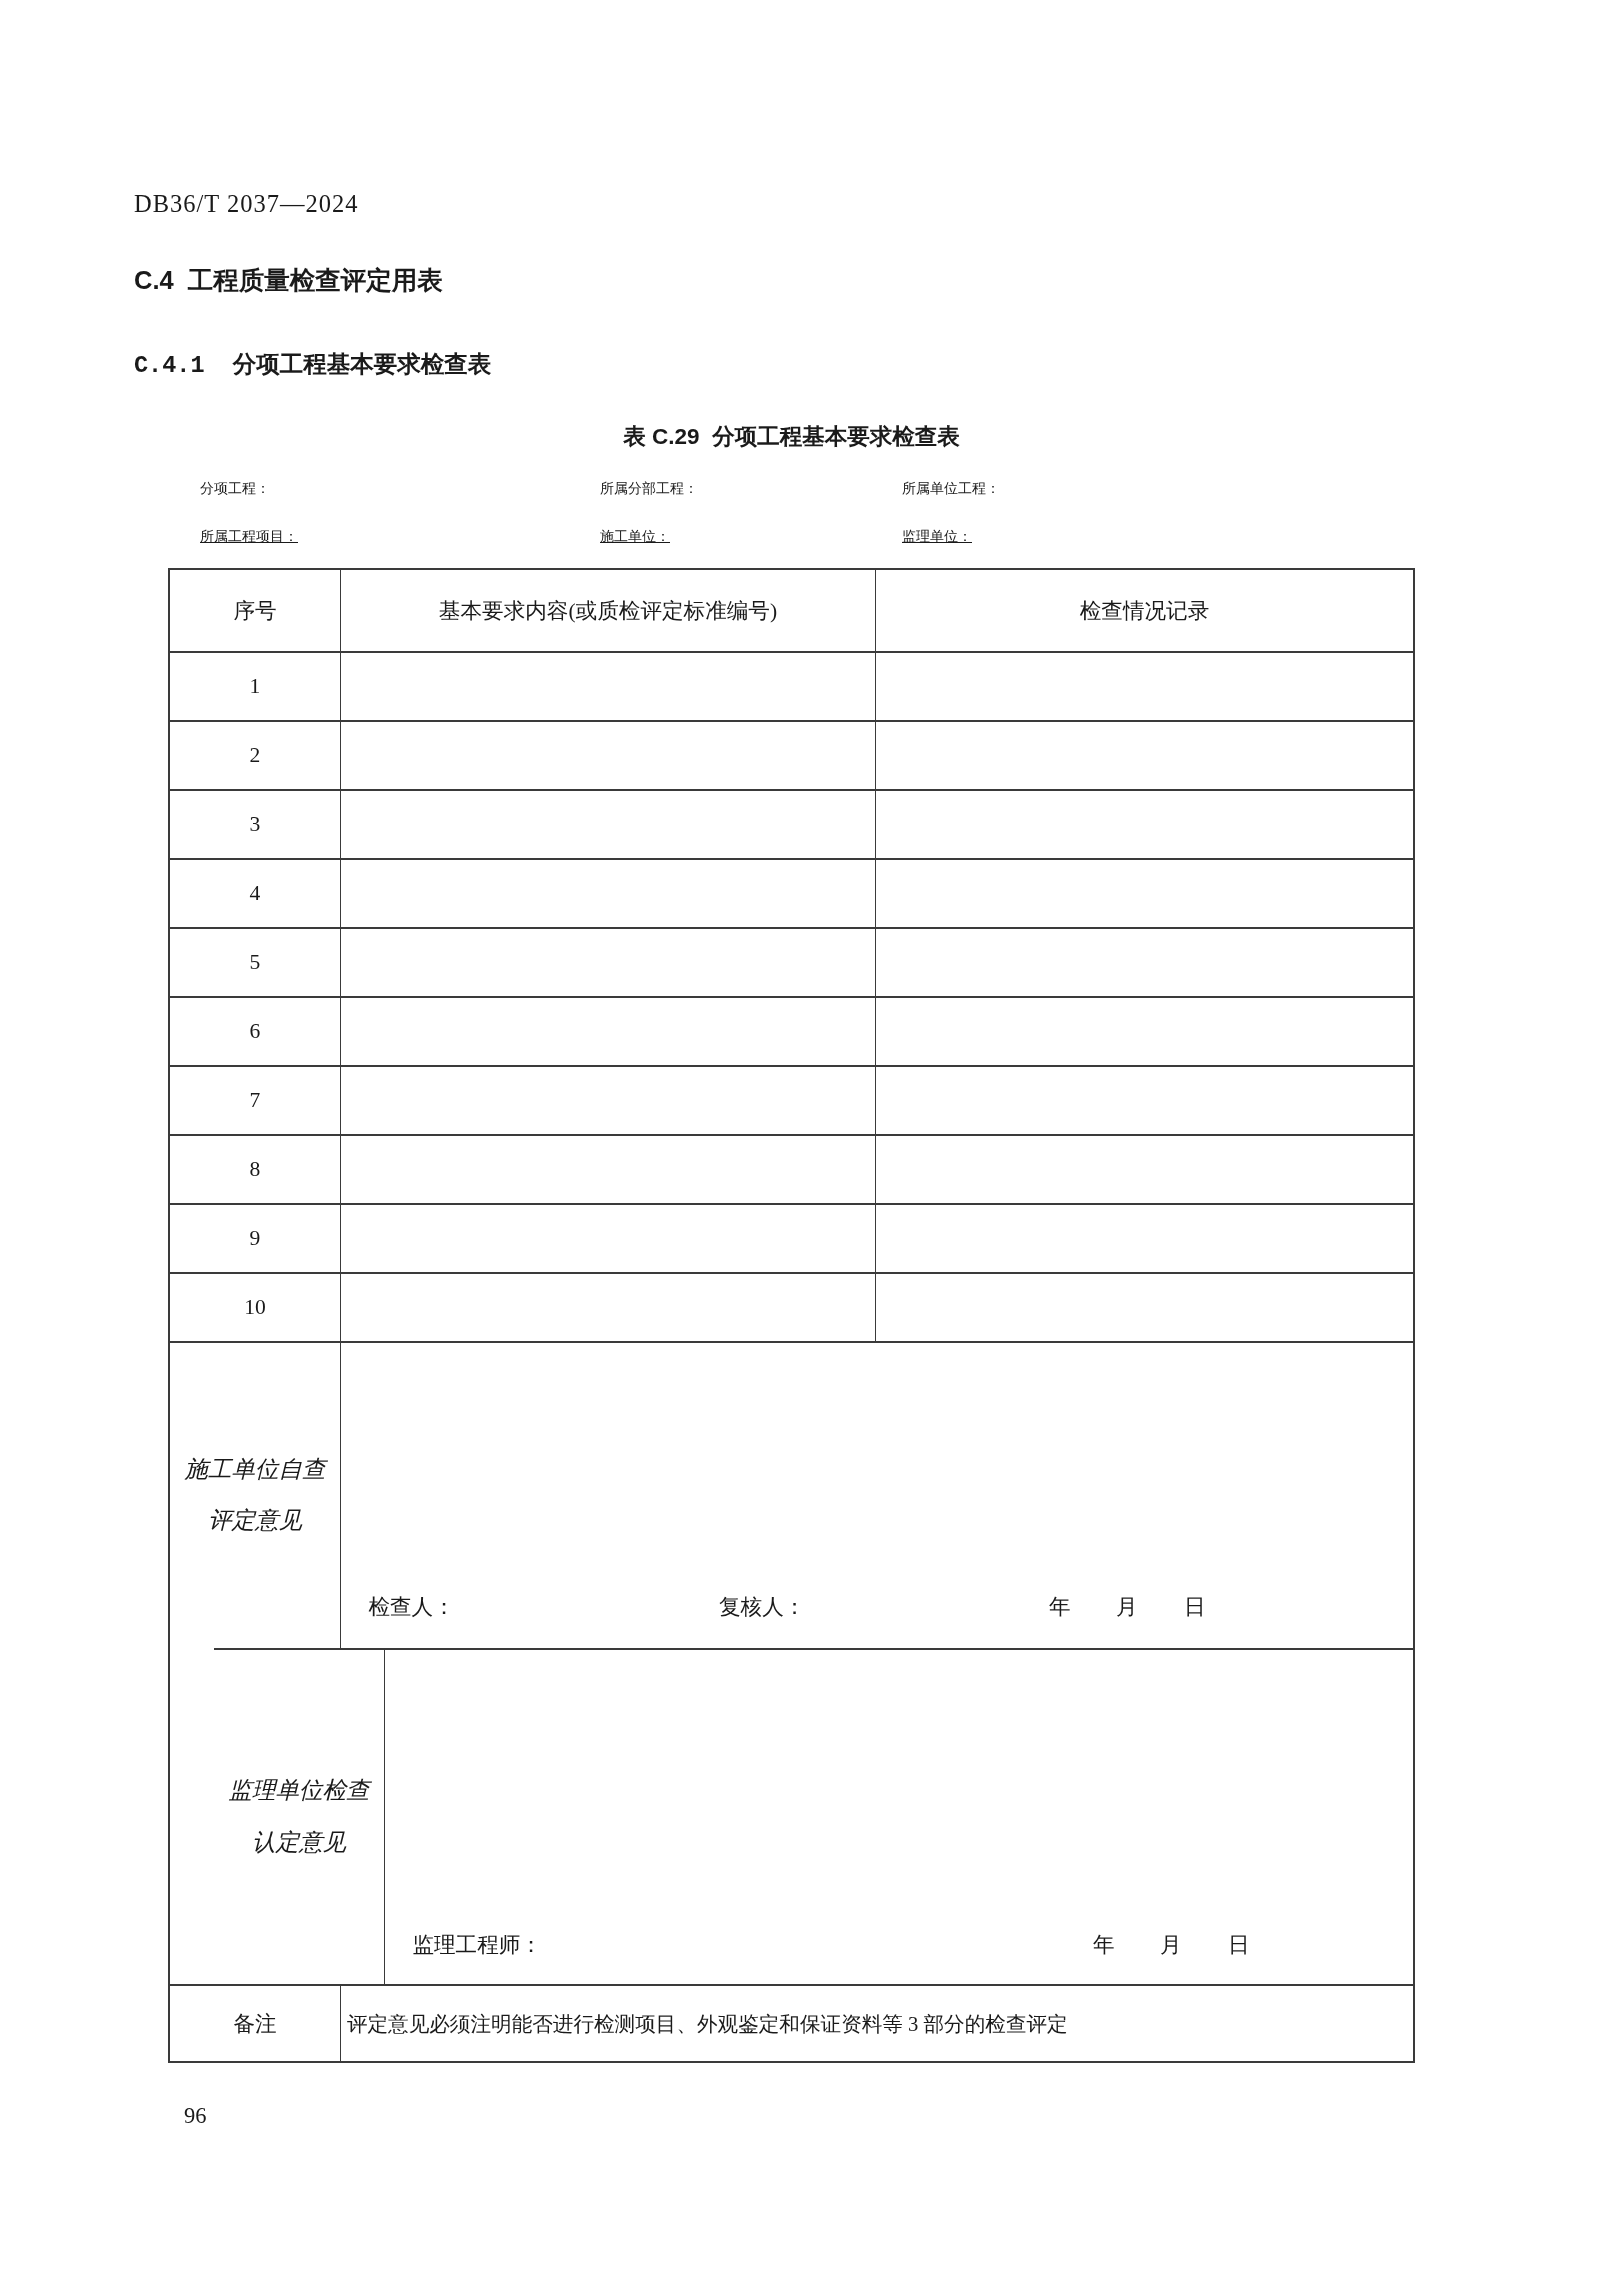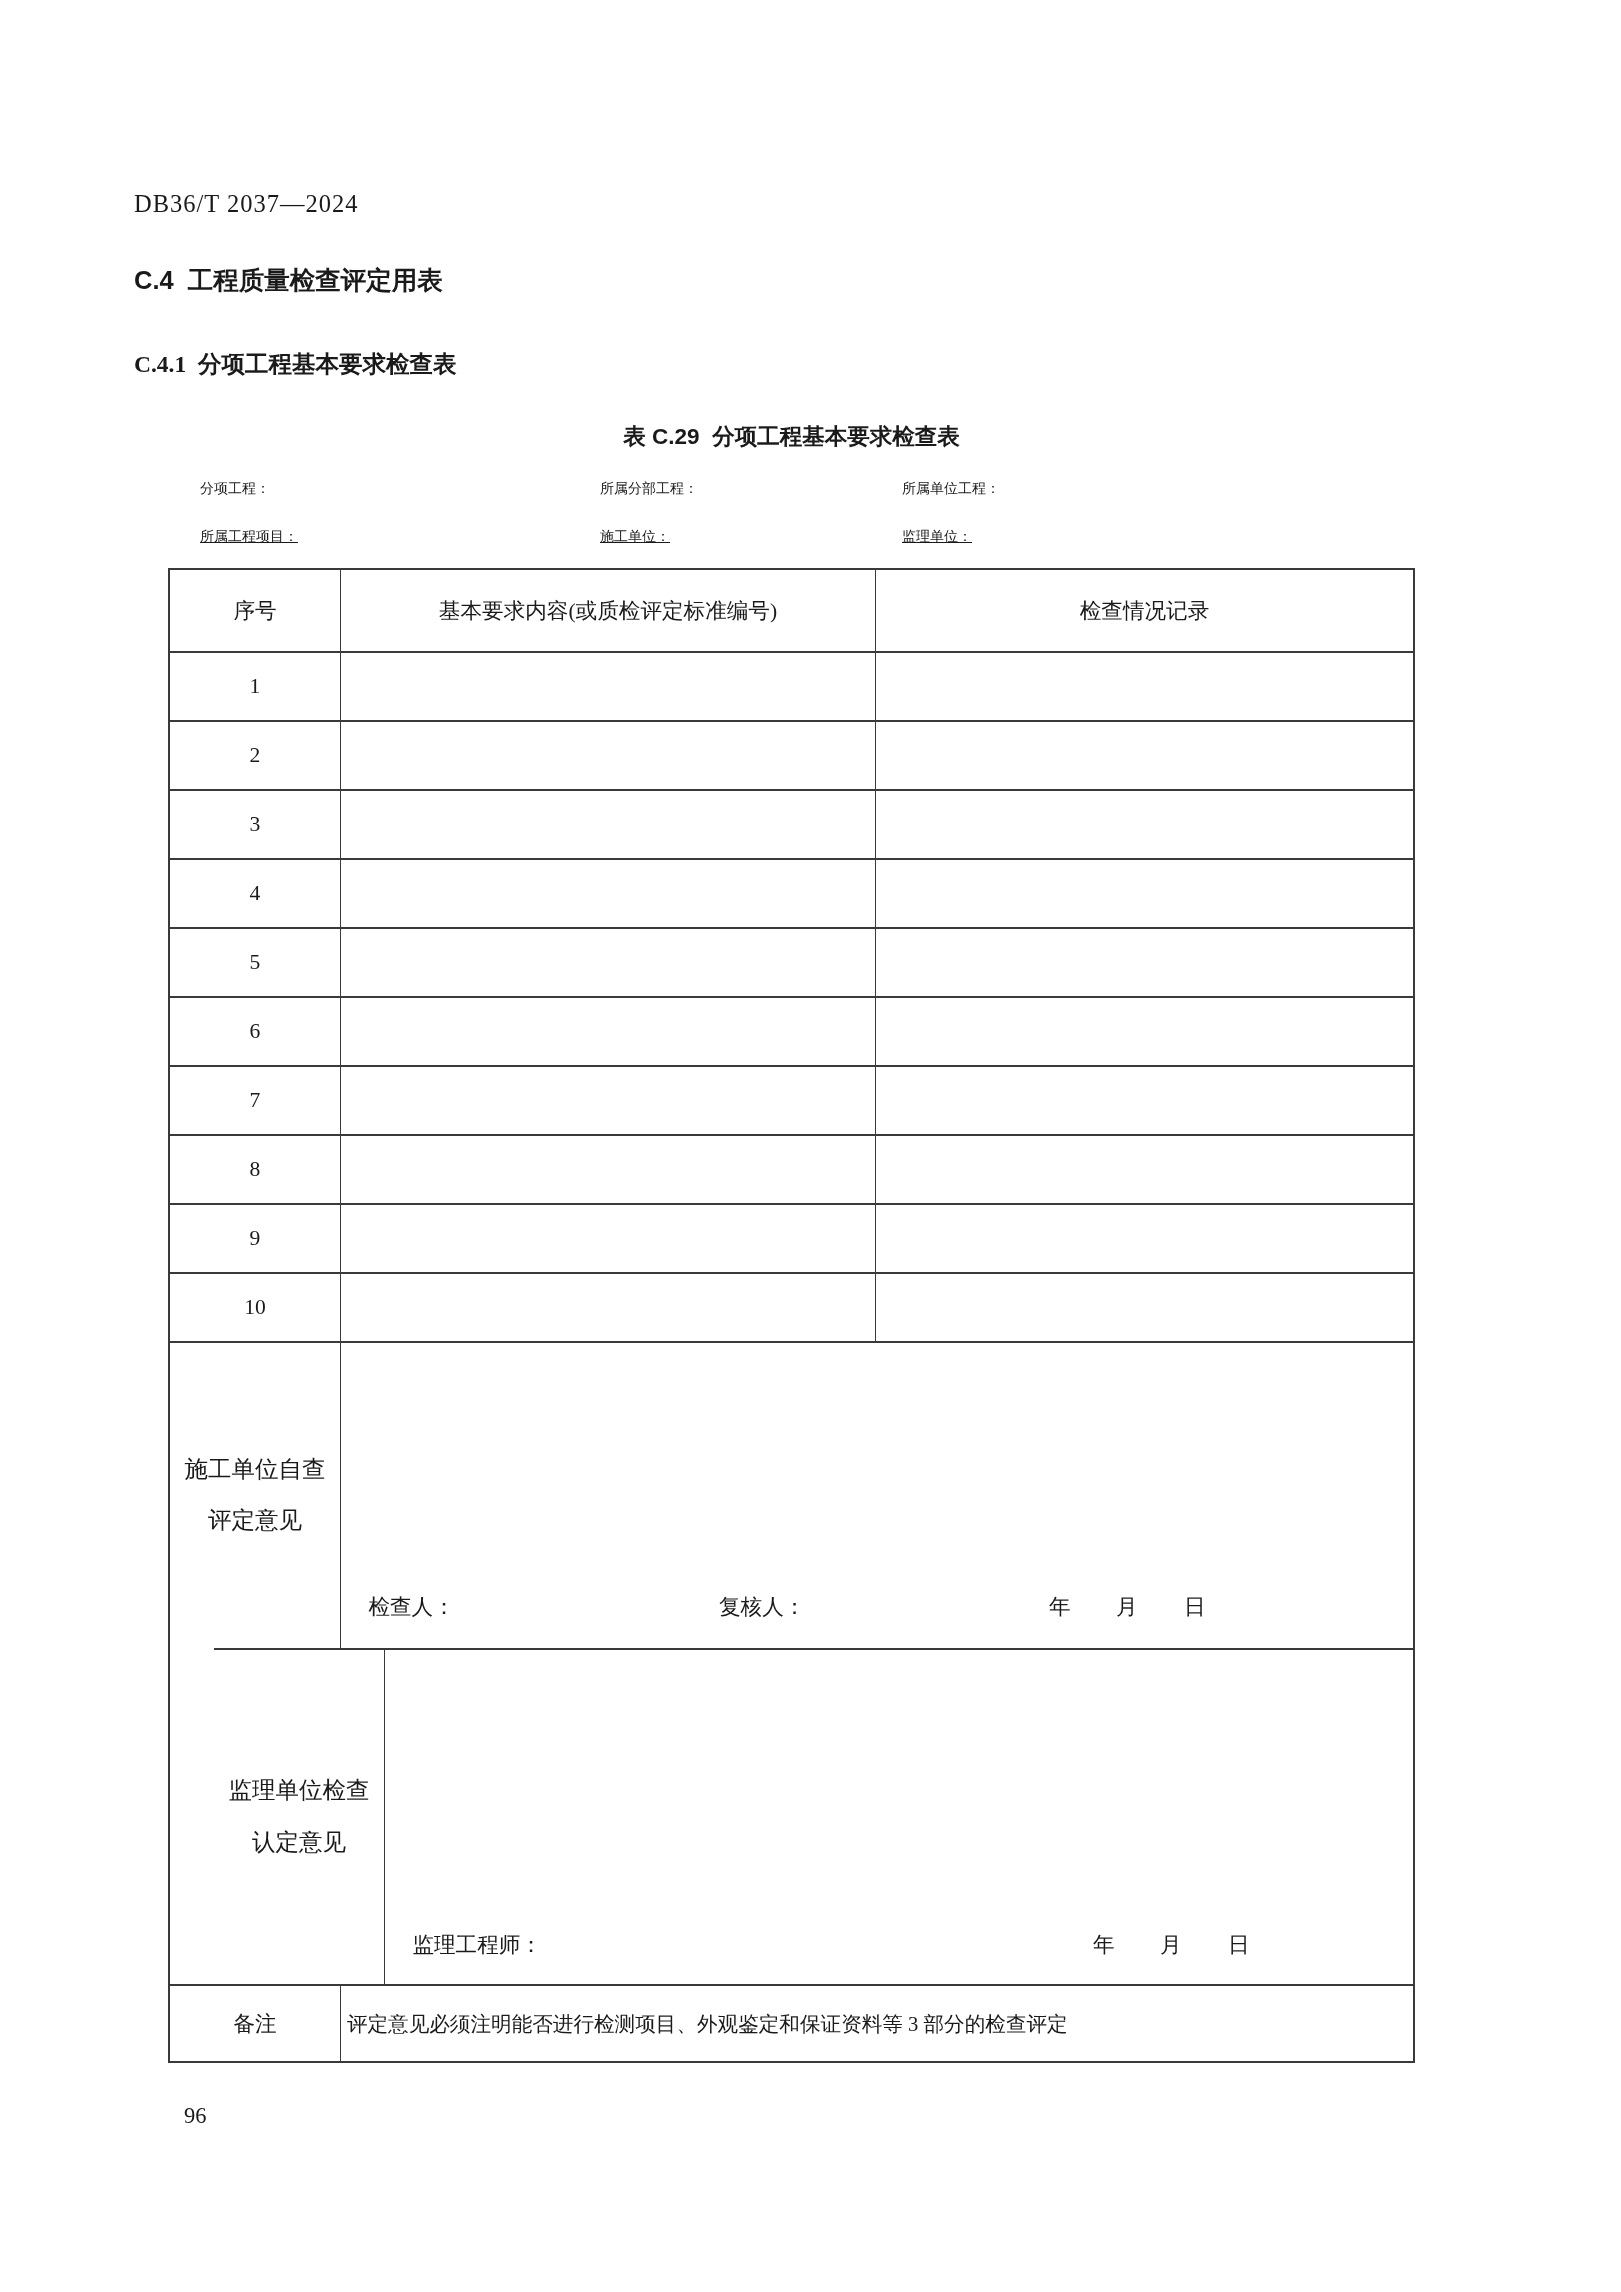--- a/index.html
+++ b/index.html
@@ -18,21 +18,21 @@
     font-family:Liberation Serif, serif;
     font-size:24.5px;letter-spacing:1px;white-space:pre;
   }
   .h-section{
     left:134px;top:263px;
     font-family:"Liberation Sans","DejaVu Sans",sans-serif;
     font-weight:bold;font-size:25.5px;white-space:pre;margin:0;
   }
   .h-subsection{
     left:134px;top:348px;
-    font-family:Liberation Serif, serif;
+    font-family:Liberation Mono, monospace;
     font-weight:bold;font-size:23.5px;white-space:pre;margin:0;
   }
   .table-title{
     left:168px;top:421px;width:1247px;
     text-align:center;
     font-family:"Liberation Sans","DejaVu Sans",sans-serif;
     font-weight:bold;font-size:22.5px;white-space:pre;
   }
   .form-label{font-size:14px;white-space:pre;}
   .fr1{top:480px;}
@@ -62,21 +62,21 @@
     box-sizing:border-box;
   }
   .c3{flex:1;display:flex;align-items:center;justify-content:center;}
   .hrow{height:81px;font-size:21.6px;}
   .drow{height:67px;font-size:21.6px;}
   .sec1{height:305px;}
   .sec2{height:334px;margin-left:44px;}
   .rrow{height:75px;}
   .seclabel{
     flex-direction:column;row-gap:25.5px;
-    font-size:23.5px;line-height:1.1;text-align:center;
+    font-size:23.5px;line-height:1.1;text-align:center;font-style:italic;
   }
   .secbody{flex:1;position:relative;}
   .sig{position:absolute;font-size:21.6px;white-space:pre;}
   .remark-label{font-size:21.6px;}
   .remark-text{
     flex:1;display:flex;align-items:center;
     font-size:20.6px;padding-left:5.9px;box-sizing:border-box;
   }
   .page-number{
     left:184px;top:2103px;font-size:22.5px;

